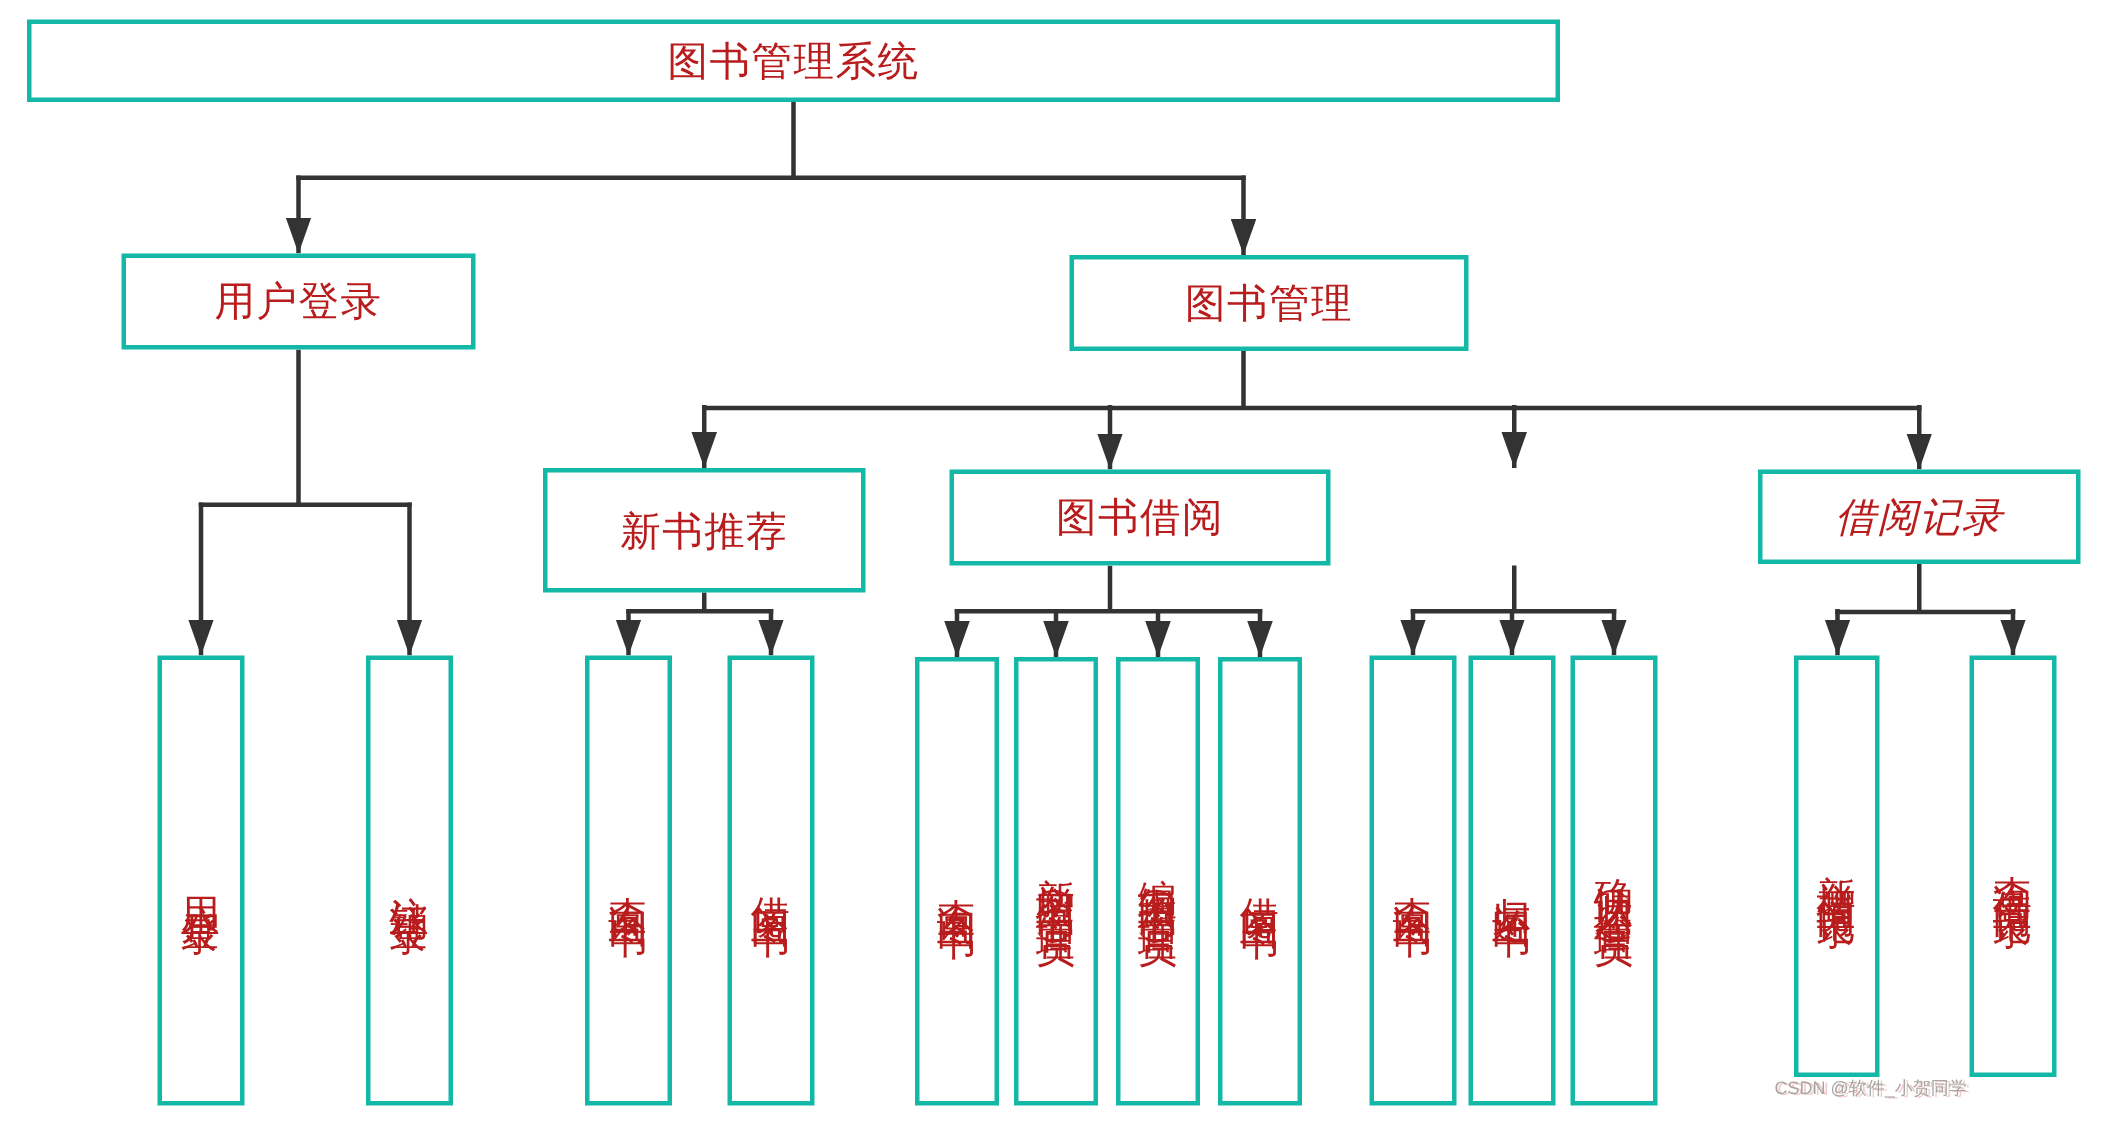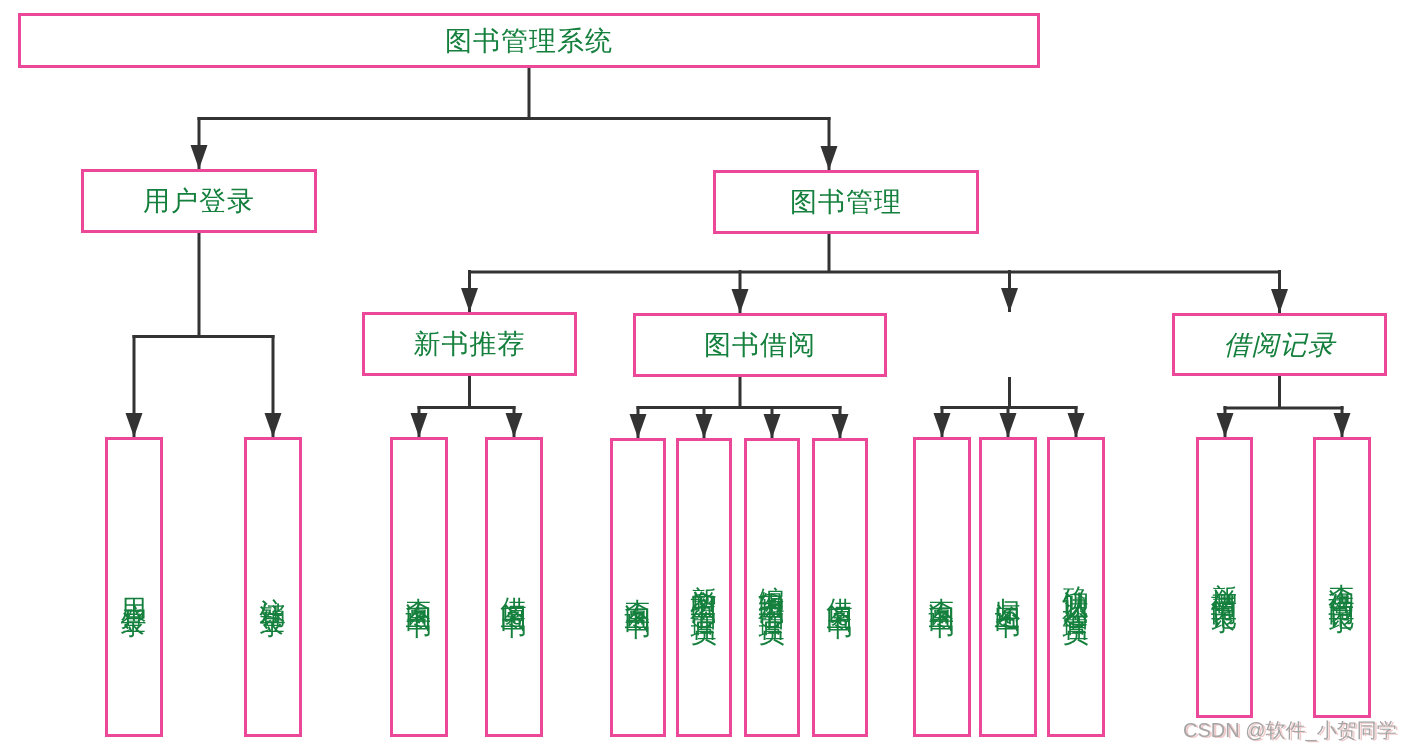--- a/index.html
+++ b/index.html
@@ -13,42 +13,42 @@
   }
   .wires {
     position: absolute;
     left: 0; top: 0;
     width: 1405px; height: 747px;
     z-index: 1;
   }
   .node {
     position: absolute;
     box-sizing: border-box;
-    border: 3px solid #ec4899;
+    border: 3px solid #14b8a6;
     background: #ffffff;
-    color: #15803d;
+    color: #b91c1c;
     display: flex;
     align-items: center;
     justify-content: center;
     z-index: 2;
   }
   .node.h { font-size: 27px; letter-spacing: 1px; }
   .node.v { font-size: 26px; }
   .node.v .vtext {
     writing-mode: vertical-rl;
     text-orientation: mixed;
     letter-spacing: 5px;
     line-height: 1;
     white-space: nowrap;
   }
   .watermark {
     position: absolute;
     left: 1183px;
     top: 717px;
-    font-size: 20px;
+    font-size: 12px;
     color: #a6a6a6;
     text-shadow: 2px 1px 0 rgba(214, 100, 100, 0.35);
     white-space: nowrap;
     z-index: 3;
   }
 </style>
 </head>
 <body>
 
 <div class="stage">
@@ -115,21 +115,21 @@
     <span>图书管理系统</span>
   </div>
 
   <div class="node h" style="left:81px; top:169px; width:236px; height:64px;">
     <span>用户登录</span>
   </div>
   <div class="node h" style="left:713px; top:170px; width:266px; height:64px;">
     <span>图书管理</span>
   </div>
 
-  <div class="node h" style="left:362px; top:312px; width:215px; height:64px;">
+  <div class="node h" style="left:362px; top:312px; width:215px; height:83px;">
     <span>新书推荐</span>
   </div>
   <div class="node h" style="left:633px; top:313px; width:254px; height:64px;">
     <span>图书借阅</span>
   </div>
   <div class="node h" style="left:1172px; top:313px; width:215px; height:63px;font-style:italic;">
     <span>借阅记录</span>
   </div>
 
   <div class="node v" style="left:105px; top:437px; width:58px; height:300px;">

